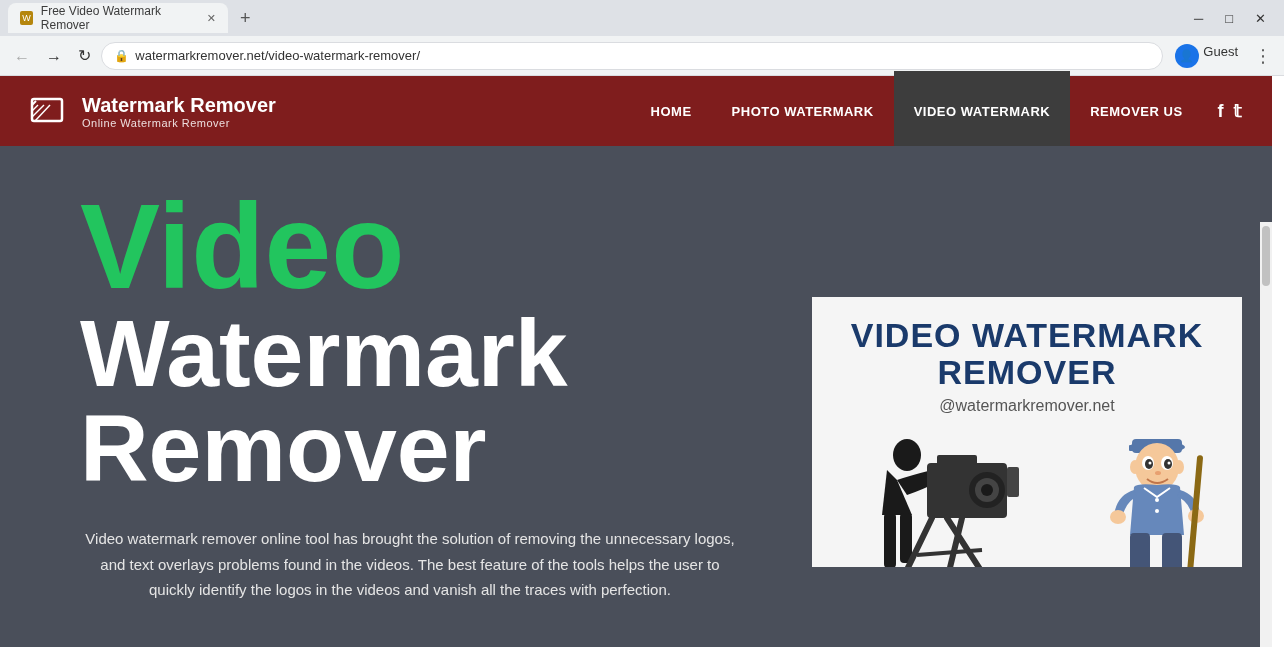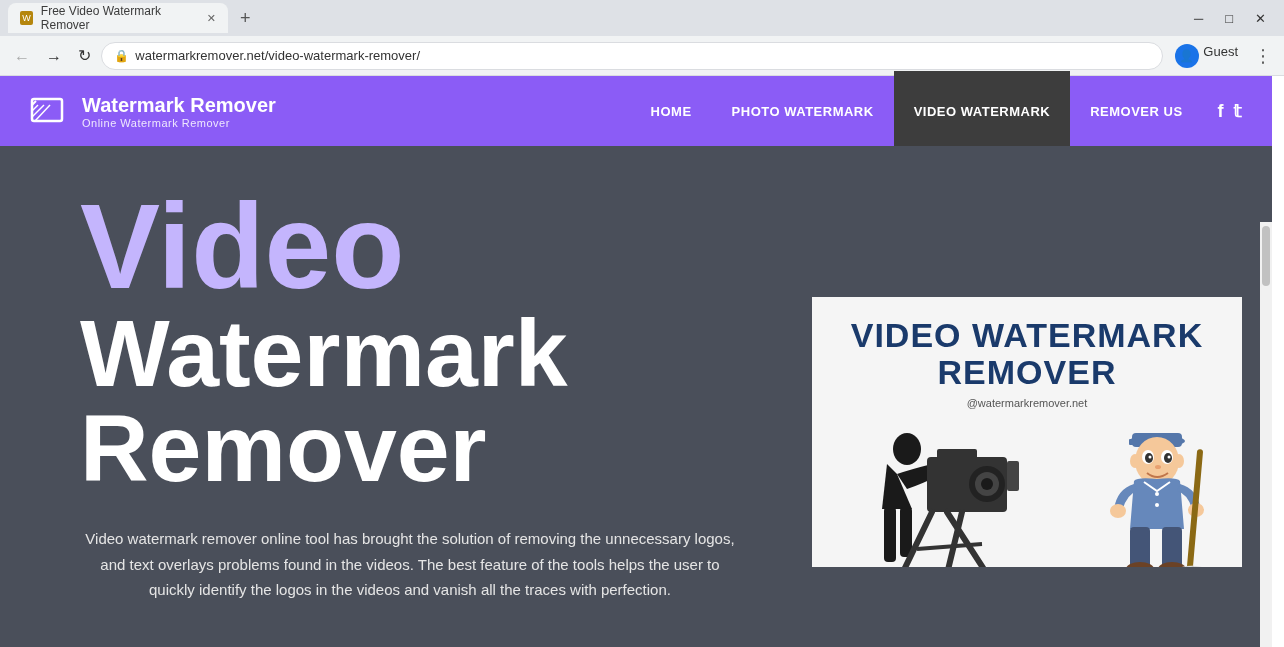--- a/index.html
+++ b/index.html
@@ -148,21 +148,21 @@
     }
 
     
     .website {
       width: 1272px;
       position: relative;
     }
 
     
     .site-nav {
-      background: #8b5cf6;
+      background: #7f1d1d;
       display: flex;
       align-items: center;
       height: 70px;
       padding: 0 30px;
     }
     .site-logo {
       display: flex;
       align-items: center;
       gap: 12px;
       text-decoration: none;
@@ -226,21 +226,21 @@
     .hero-left {
       flex: 1;
       padding: 30px 40px 40px 80px;
       display: flex;
       flex-direction: column;
       justify-content: flex-start;
     }
     .hero-title-video {
       font-size: 120px;
       font-weight: 900;
-      color: #c4b5fd;
+      color: #22c55e;
       line-height: 1;
       margin-top: 10px;
     }
     .hero-title-watermark {
       font-size: 95px;
       font-weight: 900;
       color: #fff;
       line-height: 1;
     }
     .hero-title-remover {
@@ -279,21 +279,21 @@
     .hero-image-title {
       font-size: 34px;
       font-weight: 900;
       color: #1a3a6b;
       text-align: center;
       line-height: 1.1;
       text-transform: uppercase;
       letter-spacing: 1px;
     }
     .hero-image-subtitle {
-      font-size: 11px;
+      font-size: 16px;
       color: #555;
       margin-top: 6px;
       text-align: center;
     }
     .hero-image-content {
       display: flex;
       align-items: flex-end;
       justify-content: space-between;
       width: 100%;
       margin-top: 10px;

